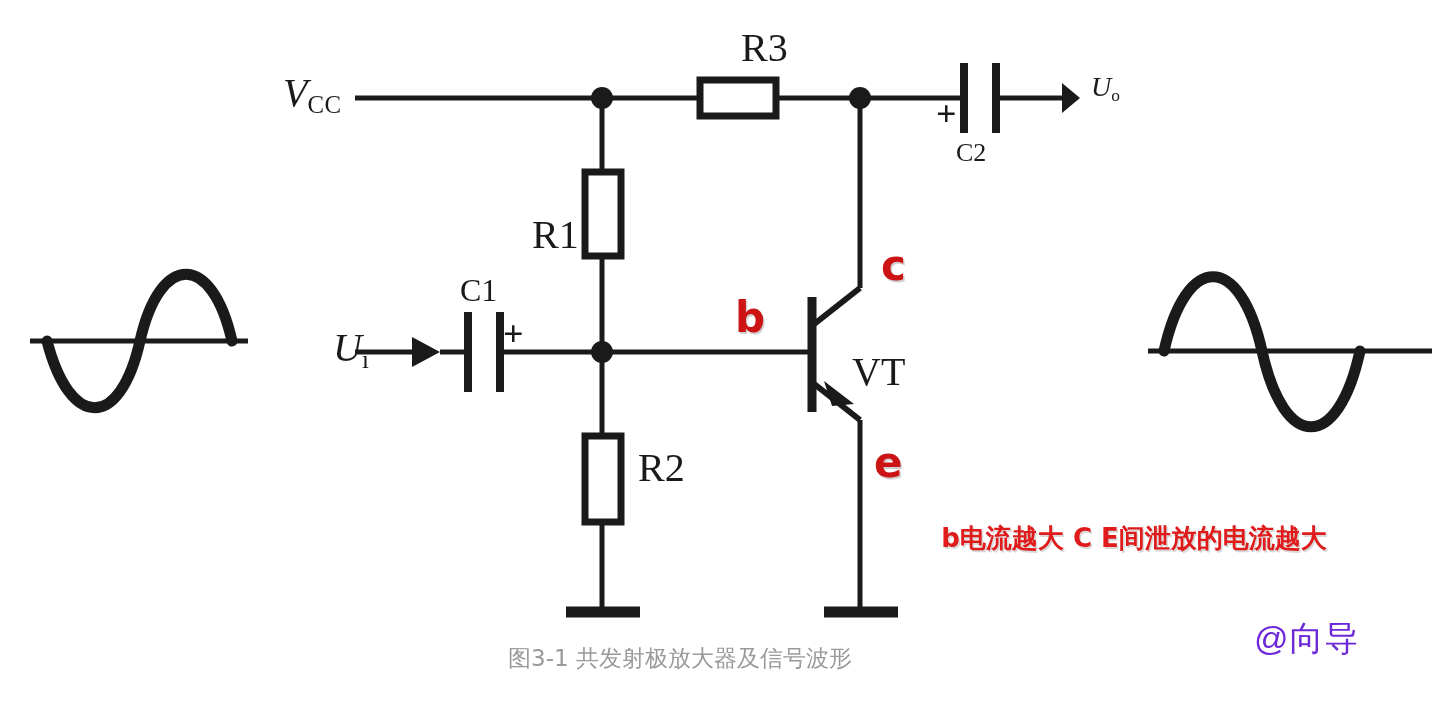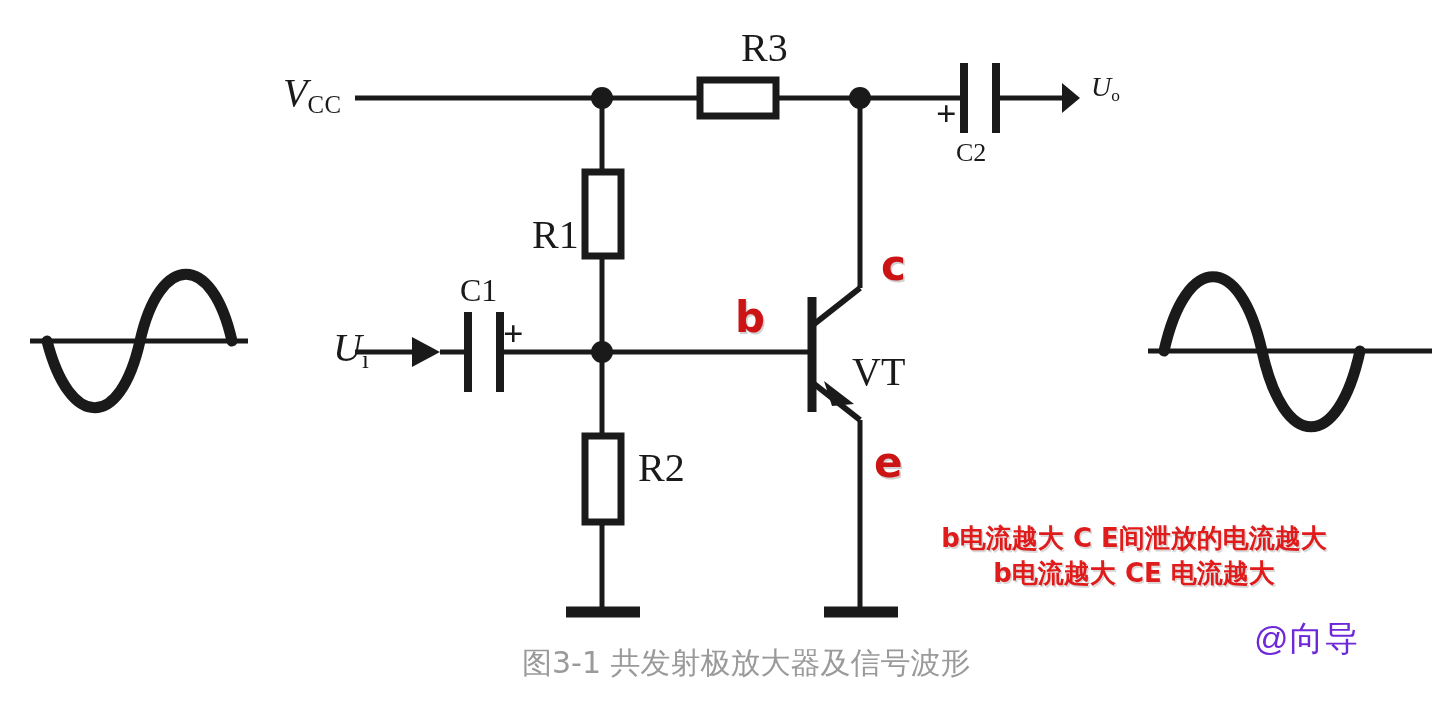--- a/index.html
+++ b/index.html
@@ -77,24 +77,23 @@
     white-space: nowrap;
     text-align: center;
   }
   #annotation-block .ann-line { display: block; }
 
   #figure-caption {
     position: absolute;
     left: 508px;
     top: 643px;
     font-family: "DejaVu Sans", sans-serif;
-    font-size: 30px;
+    font-size: 23px;
     color: #9a9a9a;
     white-space: nowrap;
-    margin-left: 14px;
   }
   #watermark {
     position: absolute;
     left: 1254px;
     top: 616px;
     font-family: Liberation Sans, sans-serif;
     font-size: 34px;
     color: #6d28d9;
     white-space: nowrap;
     letter-spacing: 1px;
@@ -210,20 +209,19 @@
   <div class="lbl" id="label-r2">R2</div>
 
   <div class="lbl" id="label-vt">VT</div>
 
   <div class="red-pin" id="pin-b">b</div>
   <div class="red-pin" id="pin-c">c</div>
   <div class="red-pin" id="pin-e">e</div>
 
   <div id="annotation-block">
     <span class="ann-line">b电流越大 C E间泄放的电流越大</span>
-    <span class="ann-line">b电流越大 CE 电流越大</span>
   </div>
 
   <div id="figure-caption">图3-1 共发射极放大器及信号波形</div>
 
   <div id="watermark">@向导</div>
 
 </div>
 
 </body></html>

